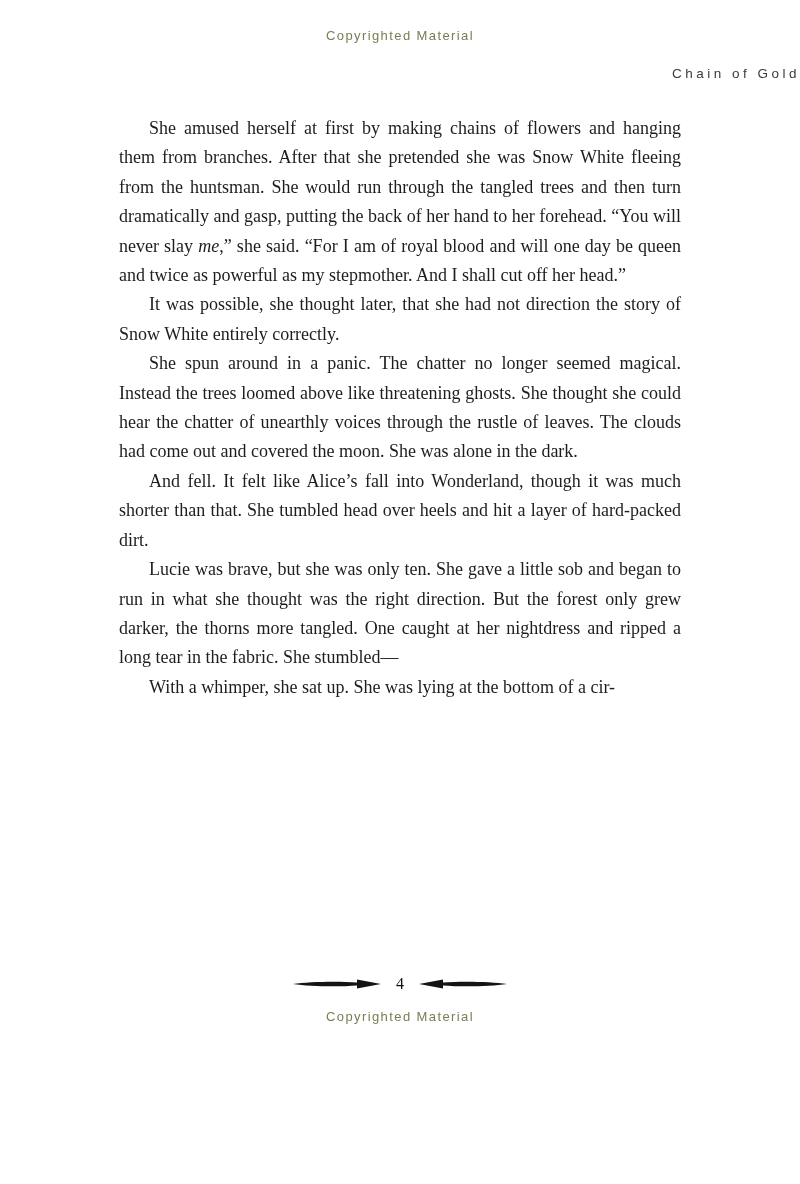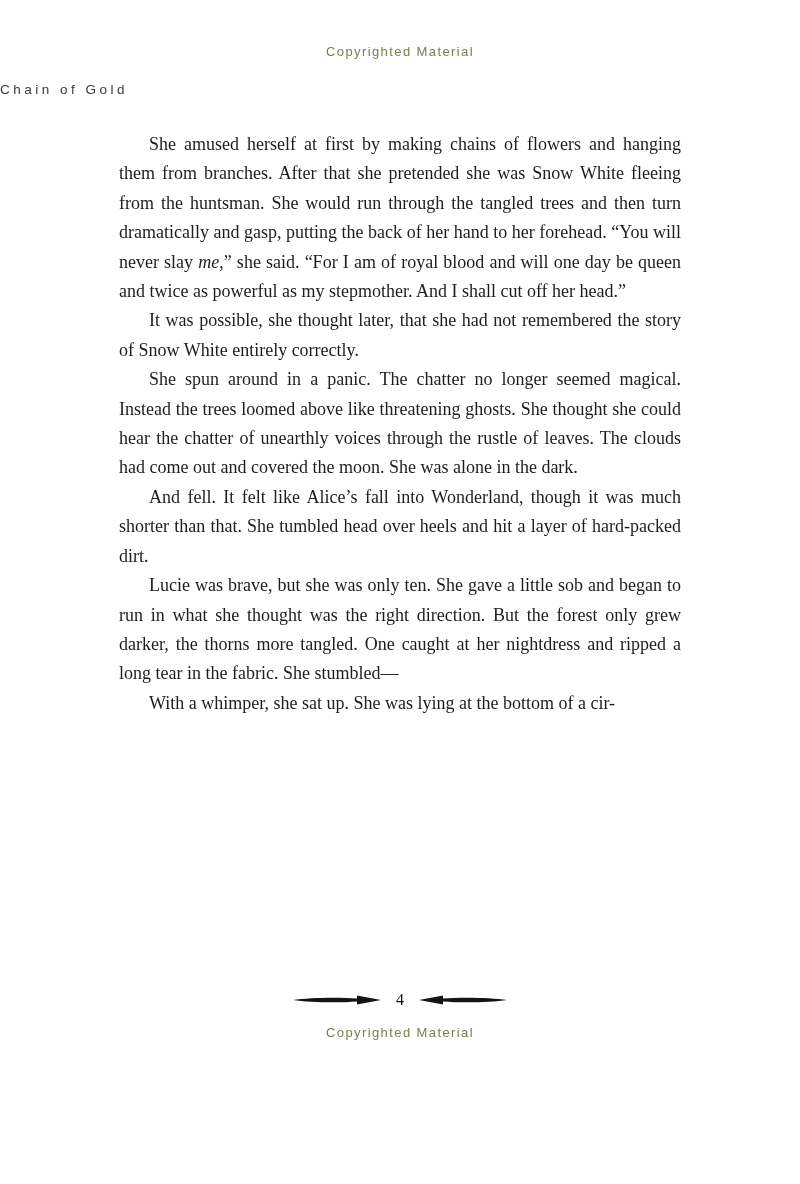--- a/index.html
+++ b/index.html
@@ -4,38 +4,38 @@
 <style>
   html, body {
     margin: 0;
     padding: 0;
     background: #ffffff;
   }
   .page {
     position: relative;
     width: 800px;
     height: 1040px;
-    margin: 16px auto;
+    margin: 0 auto;
     background: #ffffff;
     overflow: hidden;
     font-family: "Liberation Serif", serif;
   }
   .notice {
     text-align: center;
     color: #7a7d52;
     font-family: "Liberation Sans", sans-serif;
     font-size: 13px;
     letter-spacing: 1.4px;
   }
   .notice-top {
     padding-top: 28px;
   }
   .running-head {
     margin-top: 23px;
-    text-align: left;
+    text-align: right;
     color: #3b3b3b;
     font-family: "Liberation Sans", sans-serif;
     font-size: 13.5px;
     letter-spacing: 3.5px;
   }
   .body-text {
     width: 562px;
     margin: 33px auto 0 auto;
     font-size: 18px;
     line-height: 29.4px;
@@ -85,21 +85,21 @@
 <body>
 
 <div class="page">
 
   <div class="notice notice-top">Copyrighted Material</div>
 
   <div class="running-head">Chain of Gold</div>
 
   <div class="body-text">
     <p><span>She amused herself at first by making chains of flowers and hanging them from branches. After that she pretended she was Snow White fleeing from the huntsman. She would run through the tangled trees and then turn dramatically and gasp, putting the back of her hand to her forehead. “You will never slay </span><i>me</i><span>,” she said. “For I am of royal blood and will one day be queen and twice as powerful as my stepmother. And I shall cut off her head.”</span></p>
-    <p>It was possible, she thought later, that she had not remembered the story of Snow White entirely correctly.</p>
+    <p>It was possible, she thought later, that she had not direction the story of Snow White entirely correctly.</p>
     <p>She spun around in a panic. The chatter no longer seemed magical. Instead the trees loomed above like threatening ghosts. She thought she could hear the chatter of unearthly voices through the rustle of leaves. The clouds had come out and covered the moon. She was alone in the dark.</p>
     <p>And fell. It felt like Alice’s fall into Wonderland, though it was much shorter than that. She tumbled head over heels and hit a layer of hard-packed dirt.</p>
     <p>Lucie was brave, but she was only ten. She gave a little sob and began to run in what she thought was the right direction. But the forest only grew darker, the thorns more tangled. One caught at her nightdress and ripped a long tear in the fabric. She stumbled—</p>
     <p>With a whimper, she sat up. She was lying at the bottom of a cir-</p>
   </div>
 
   <div class="footer">
     <div class="pageno-row">
       <span class="flourish flourish-left">
         <svg width="92" height="14" viewBox="0 0 92 14" aria-hidden="true">

